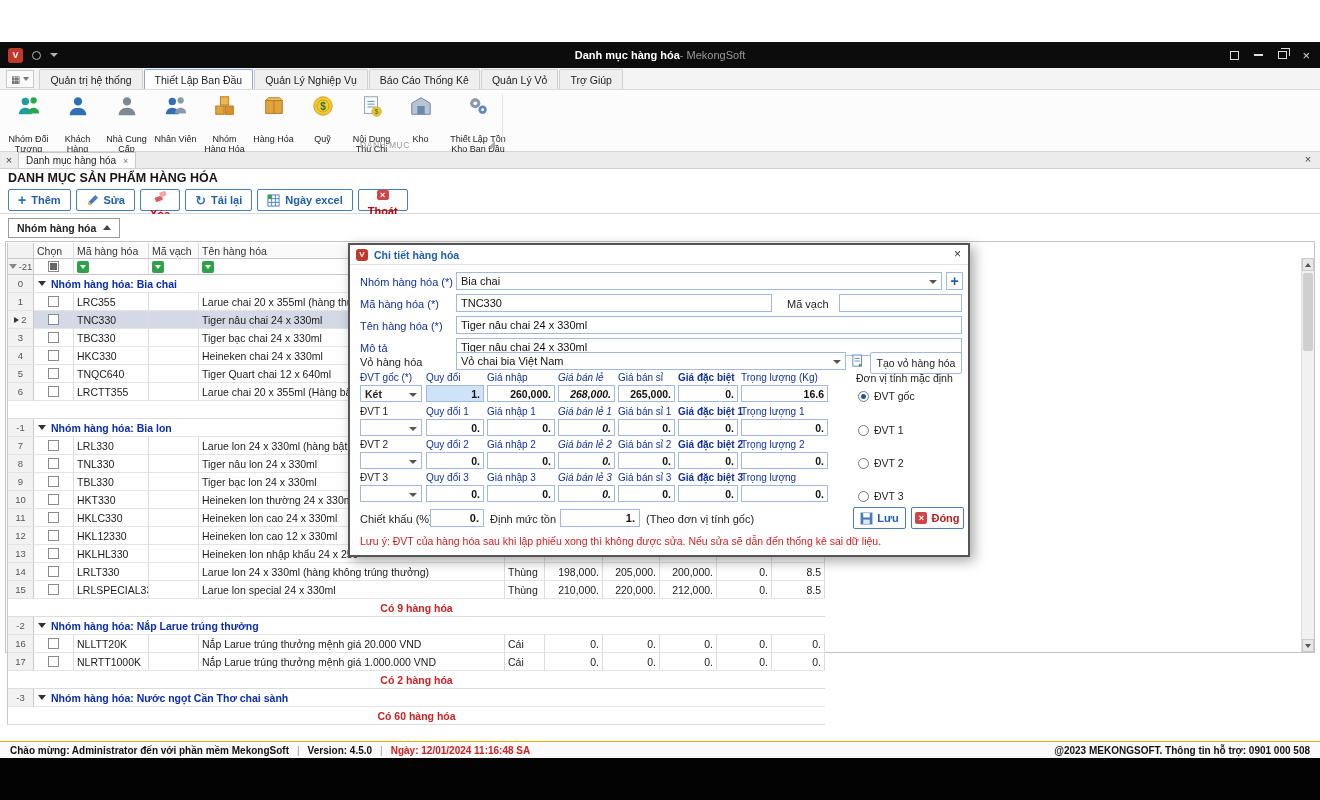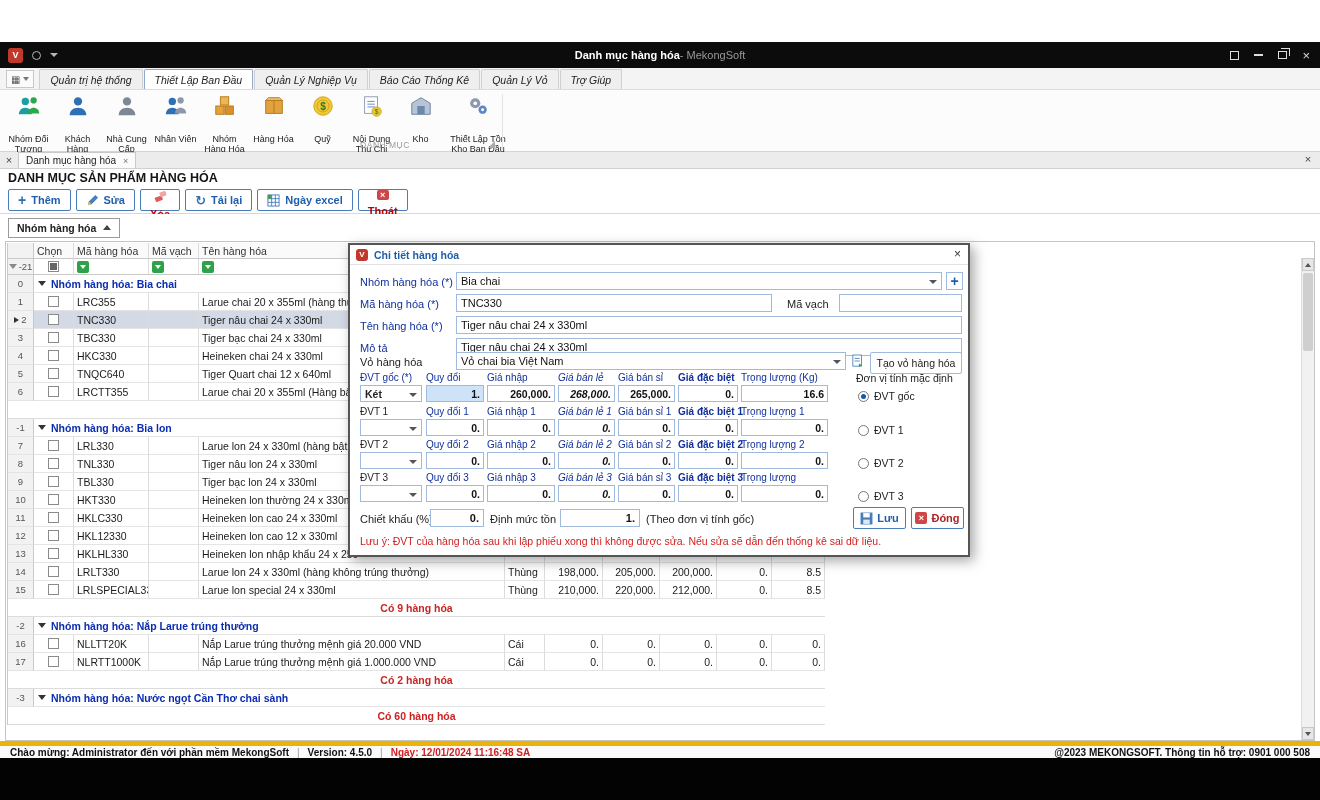--- a/index.html
+++ b/index.html
@@ -21,21 +21,21 @@
   .tb-ico{color:#ddd;font-size:13px;line-height:1;display:inline-flex;align-items:center;cursor:pointer;}
   .ico-box{width:9px;height:9px;border:1px solid #ddd;display:inline-block;}
   .ico-min{width:9px;height:2px;background:#ddd;display:inline-block;}
   .ico-rest{position:relative;width:9px;height:8px;border:1px solid #ddd;display:inline-block;}
   .ico-rest::after{content:"";position:absolute;left:2px;top:-4px;width:8px;height:7px;border:1px solid #ddd;border-left:none;border-bottom:none;}
 
   
   .menubar{position:absolute;top:68px;left:0;width:100%;height:22px;background:#f4f4f4;border-bottom:1px solid #dcdcdc;display:flex;align-items:flex-end;padding-left:6px;}
   .menu-grid-btn{height:18px;margin-bottom:1px;margin-right:5px;border:1px solid #c9c9c9;background:#fbfbfb;display:inline-flex;align-items:center;gap:3px;padding:0 4px;font-size:10px;color:#555;cursor:pointer;}
   .caret-down{width:0;height:0;border-left:3px solid transparent;border-right:3px solid transparent;border-top:4px solid #777;display:inline-block;}
-  .mtabs{display:flex;align-items:flex-end;height:22px;font-style:italic;}
+  .mtabs{display:flex;align-items:flex-end;height:22px;}
   .mtab{height:20px;padding:0 10px;font-size:10.5px;color:#222;background:#efefef;border:1px solid #cfcfcf;border-bottom:none;border-top-left-radius:2px;border-top-right-radius:2px;display:flex;align-items:center;margin-right:1px;cursor:pointer;}
   .mtab.active{background:#fff;border-color:#8fa8cf;}
 
   
   .ribbon{position:absolute;top:90px;left:0;width:100%;height:62px;background:#fcfcfc;border-bottom:1px solid #d5d5d5;}
   .ritems{position:absolute;top:2px;left:4px;display:flex;align-items:flex-start;}
   .ritem{width:49px;display:flex;flex-direction:column;align-items:center;padding:1px 1px;cursor:pointer;}
   .ritem.wide{width:66px;}
   .ricon{height:26px;display:flex;align-items:center;justify-content:center;}
   .ricon svg{width:24px;height:24px;}
@@ -60,21 +60,21 @@
   .tico.plus{color:#2f6fb3;font-size:14px;font-weight:bold;}
   .tico.refresh{color:#2f6fb3;font-size:13px;font-weight:bold;}
   .tico svg{width:13px;height:13px;}
   .xbox{width:12px;height:12px;background:#d04545;color:#fff;font-size:9px;display:inline-flex;align-items:center;justify-content:center;border-radius:2px;}
 
   .groupchip-row{position:absolute;top:214px;left:0;width:100%;height:27px;background:#fff;display:flex;align-items:center;padding-left:8px;}
   .groupchip{height:20px;border:1px solid #9b9b9b;background:#fff;display:inline-flex;align-items:center;gap:7px;padding:0 8px;font-size:10.5px;font-weight:bold;color:#222;cursor:pointer;}
   .caret-up{width:0;height:0;border-left:4px solid transparent;border-right:4px solid transparent;border-bottom:5px solid #444;display:inline-block;}
 
   
-  .content{position:absolute;top:241px;left:5px;width:1310px;height:500px;border:1px solid #c4c4c4;background:#fff;}
+  .content{position:absolute;top:241px;left:5px;width:1310px;height:412px;border:1px solid #c4c4c4;background:#fff;}
   .grid{position:absolute;left:1px;top:1px;width:818px;border-left:1px solid #c9c9c9;}
   .grow{display:grid;grid-template-columns:26px 40px 75px 50px 306px 40px 58px 57px 57px 55px 53px;}
   .c{height:100%;border-right:1px solid #dcdcdc;border-bottom:1px solid #e4e4e4;display:flex;align-items:center;padding:0 3px;font-size:10.5px;color:#1b1b1b;overflow:hidden;white-space:nowrap;background:#fff;}
   .ghead{height:16px;}
   .ghead .c{background:#fafafa;border-bottom:1px solid #c9c9c9;color:#333;font-size:10.5px;}
   .gfilter{height:16px;}
   .gfilter .c{border-bottom:1px solid #c9c9c9;}
   .c.idx{background:#f2f2f2;border-right:1px solid #c9c9c9;color:#555;font-size:9.5px;justify-content:center;padding:0 2px;}
   .c.chon{justify-content:center;}
   .c.n{justify-content:flex-end;}
@@ -134,21 +134,21 @@
   .cc5{left:328px;width:60px;font-weight:bold;}
   .cc6{left:391px;width:87px;}
   .du-panel{position:absolute;left:506px;top:127px;width:110px;height:150px;}
   .du-title{position:absolute;top:0;left:0;font-size:10.5px;color:#222;white-space:nowrap;}
   .du-radio{position:absolute;left:2px;display:flex;align-items:center;gap:5px;font-size:10.5px;color:#222;cursor:pointer;}
   .radio{width:11px;height:11px;border:1px solid #777;border-radius:50%;background:#fff;display:inline-flex;align-items:center;justify-content:center;}
   .du-radio.checked .radio::after{content:"";width:5px;height:5px;border-radius:50%;background:#1a56b0;}
   .m-warning{position:absolute;font-size:10.5px;color:#d02020;white-space:nowrap;}
 
   
-  .statusbar{position:absolute;top:741px;left:0;width:100%;height:17px;background:#fafafa;border-top:5px solid #eab308;display:flex;align-items:center;gap:8px;padding:0 10px;font-size:10px;color:#111;}
+  .statusbar{position:absolute;top:741px;left:0;width:100%;height:17px;background:#fafafa;border-top:1px solid #eab308;display:flex;align-items:center;gap:8px;padding:0 10px;font-size:10px;color:#111;}
   .statusbar .bold{font-weight:bold;}
   .statusbar .red{color:#d02020;}
   .sep{color:#999;}
   .sb-right{margin-left:auto;font-weight:bold;}
   .band-bottom{position:absolute;top:758px;left:0;width:100%;height:42px;background:#030303;}
 </style>
 </head>
 <body>
 
 <div class="screen">

